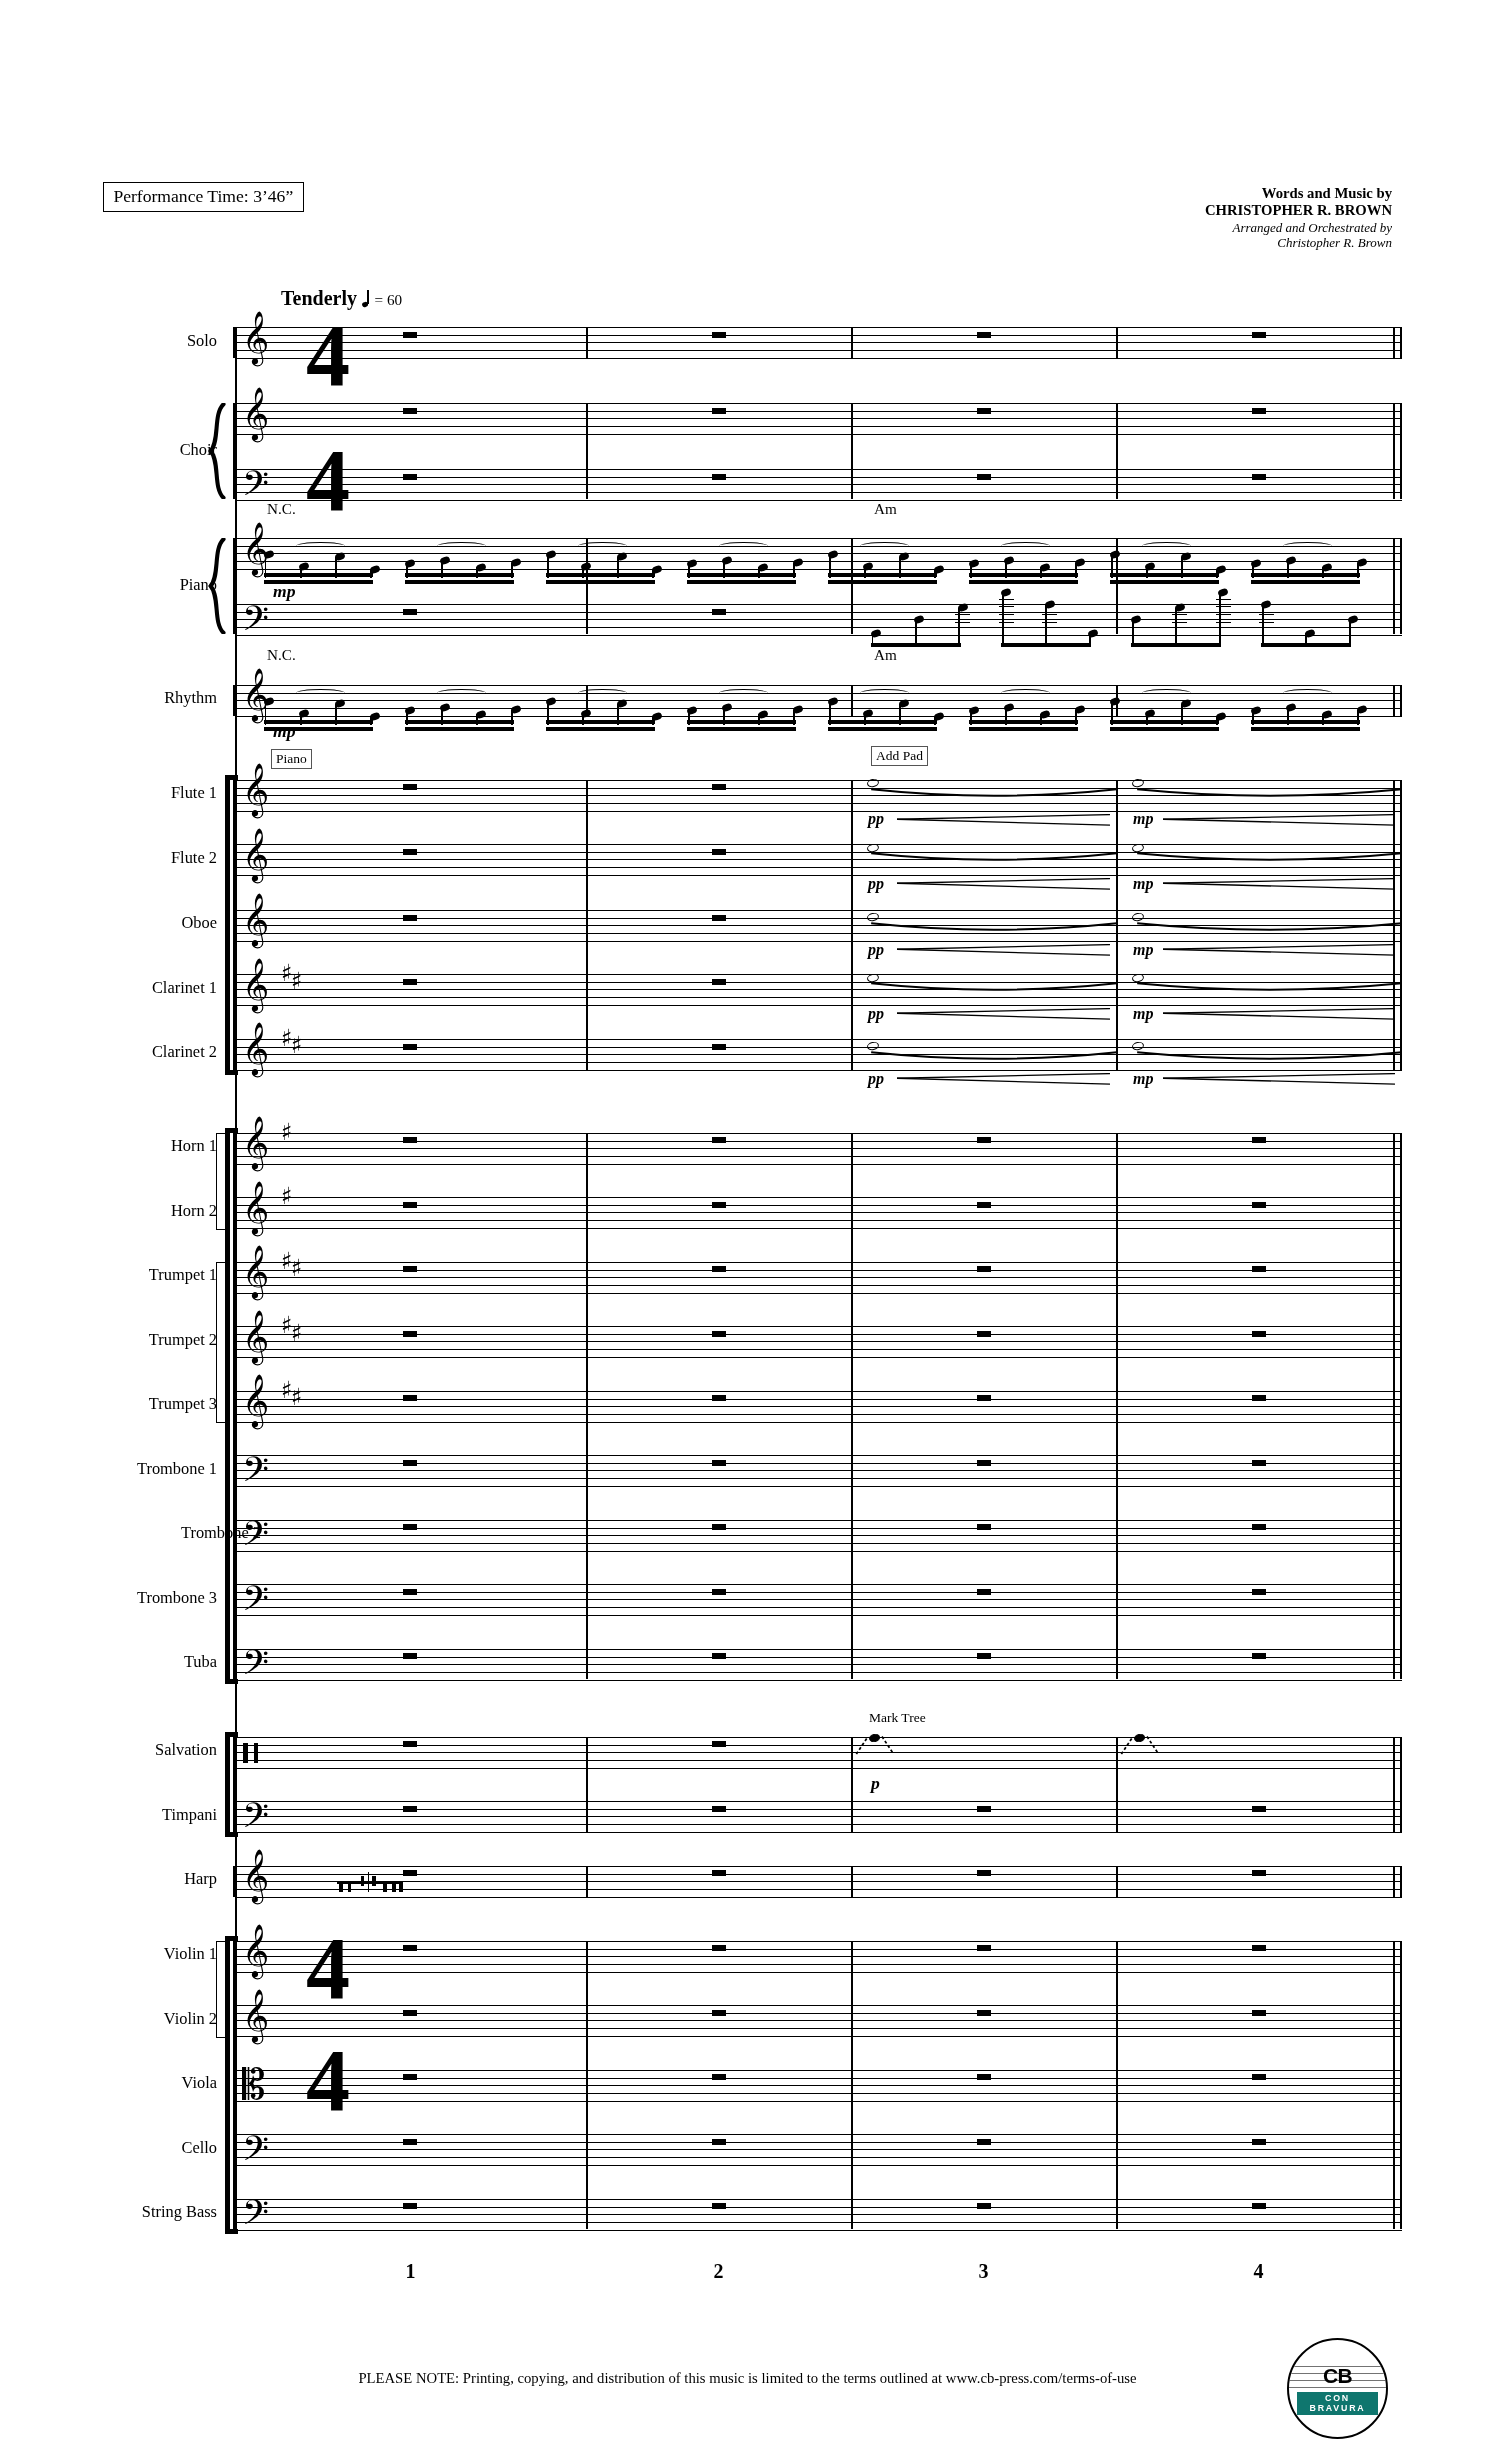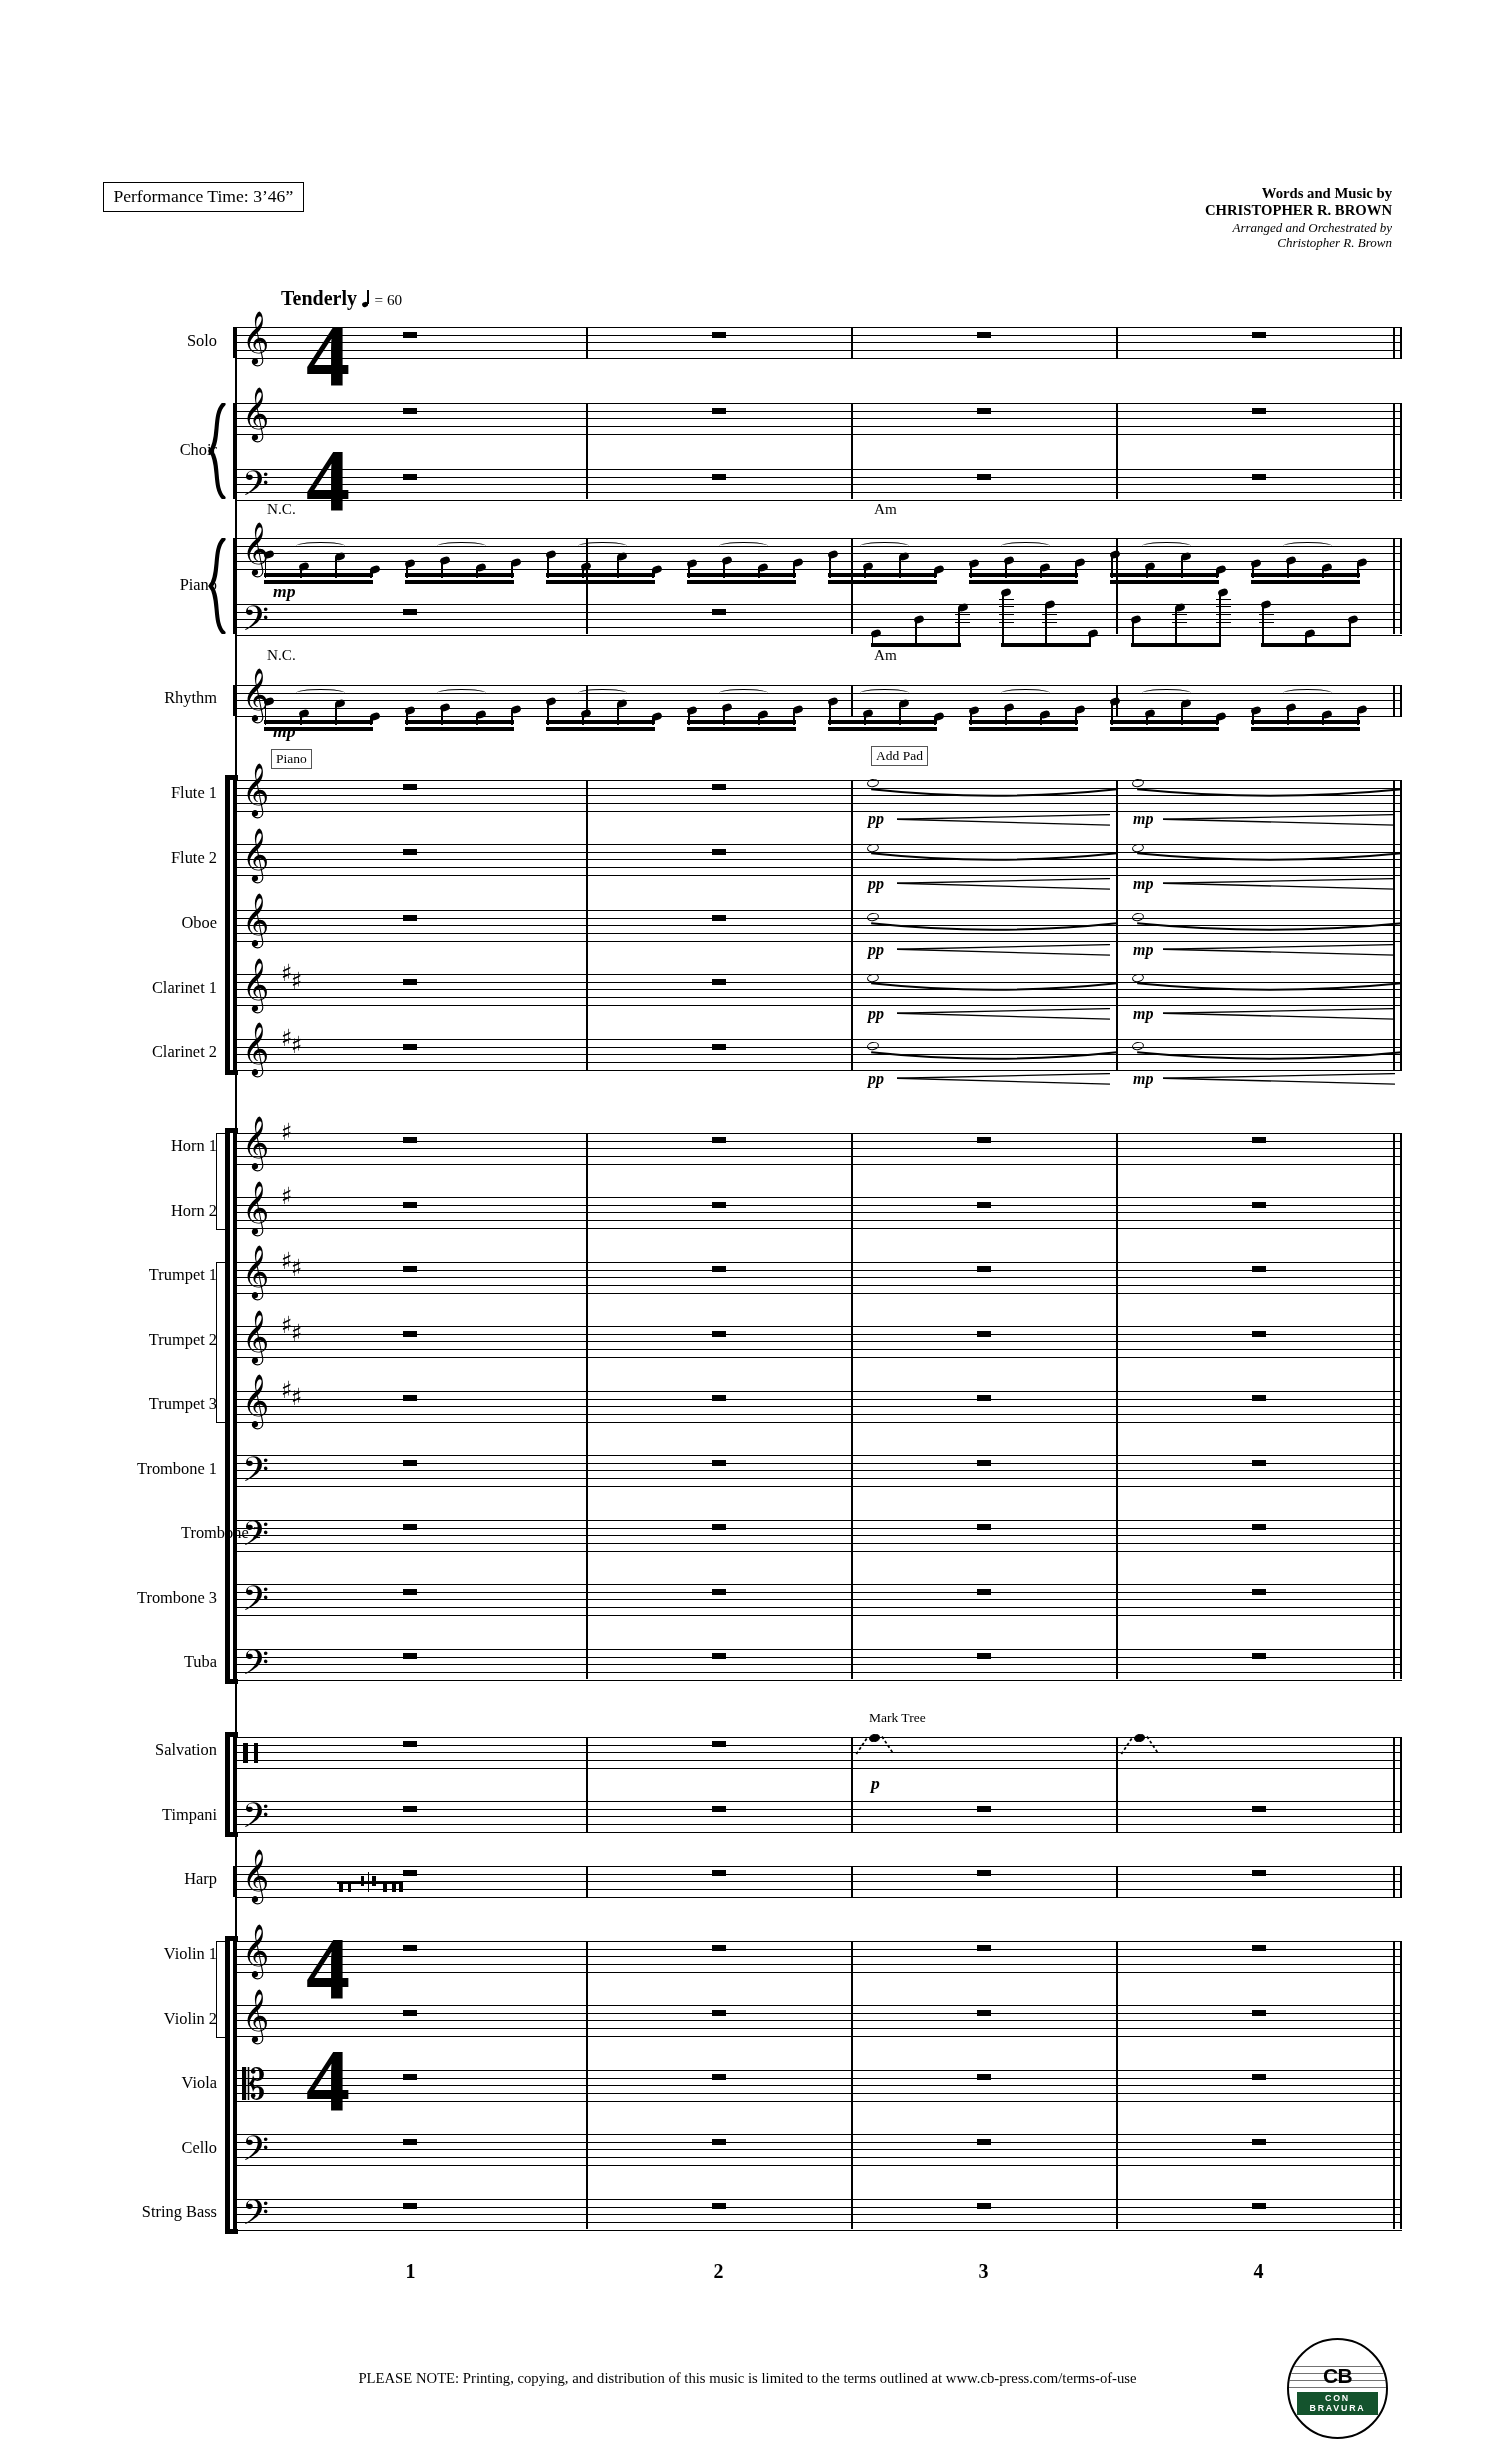--- a/index.html
+++ b/index.html
@@ -101,21 +101,21 @@
     font-family:"Liberation Serif",serif;font-size:14.7px;}
   #legal{position:absolute;left:0;right:0;top:2370px;text-align:center;
     font-family:"Liberation Serif",serif;font-size:14.7px;}
 
   #logo{position:absolute;left:1287px;top:2338px;width:97px;height:97px;
     border:2.9px solid #000;border-radius:50%;background:#fff;overflow:hidden;}
   #logo .lgl1{position:absolute;left:0;right:0;top:23.5px;text-align:center;
     font-family:"Liberation Sans",sans-serif;font-weight:bold;font-size:21px;
     letter-spacing:-0.6px;color:#000;}
   #logo .lgl2{position:absolute;left:8.2px;right:8.2px;top:52px;text-align:center;
-    background:#14532d;color:#fff;font-family:"Liberation Sans",sans-serif;
+    background:#0f766e;color:#fff;font-family:"Liberation Sans",sans-serif;
     font-weight:bold;font-size:8.8px;letter-spacing:1.8px;padding:1.2px 0 1.8px 0;}
   #logo .stripe{position:absolute;left:0;right:0;height:0.9px;background:#000;opacity:.55;}
 </style>
 </head>
 <body>
 
 <div class="page">
 
 
 

